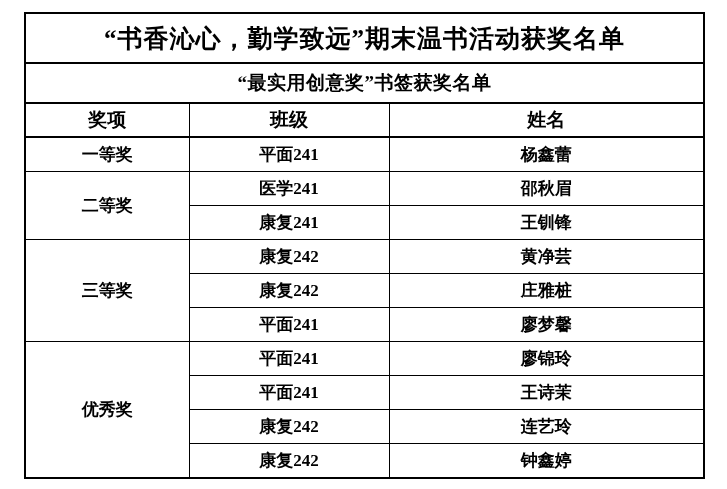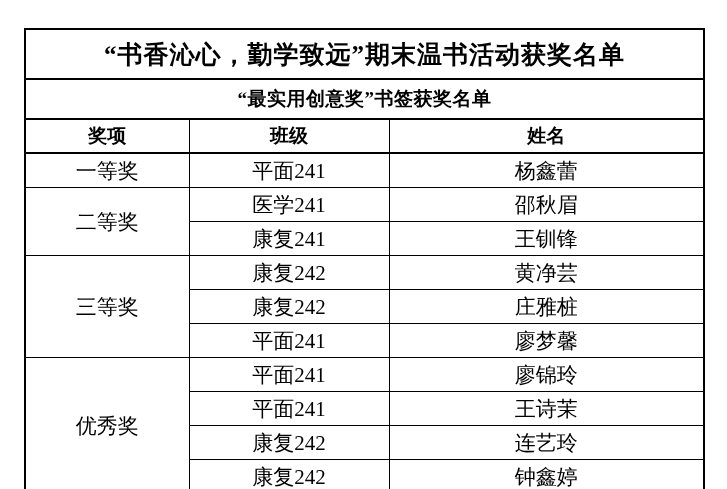--- a/index.html
+++ b/index.html
@@ -12,21 +12,21 @@
     background: #ffffff;
     font-family: "Liberation Serif", "DejaVu Serif", serif;
     color: #000000;
     overflow: hidden;
   }
   .page {
     position: relative;
     width: 727px;
     height: 489px;
     box-sizing: border-box;
-    padding: 28px 24px 0 24px;
+    padding: 12px 24px 0 24px;
   }
   table.award-table {
     width: 679px;
     border-collapse: collapse;
     table-layout: fixed;
     border: 2px solid #000000;
   }
   table.award-table td {
     border: 1px solid #000000;
     text-align: center;
@@ -48,22 +48,22 @@
     border-bottom: 2px solid #000000 !important;
   }
   .header-cell {
     height: 32px;
     font-size: 19px;
     font-weight: bold;
     border-bottom: 2px solid #000000 !important;
   }
   .body-cell {
     height: 33px;
-    font-size: 21px;
-    font-weight: normal;
+    font-size: 17px;
+    font-weight: bold;
   }
   .col-award { width: 164px; }
   .col-class { width: 200px; }
   .col-name  { width: 315px; }
 </style>
 </head>
 <body>
 
 <div class="page">
   <table class="award-table">

